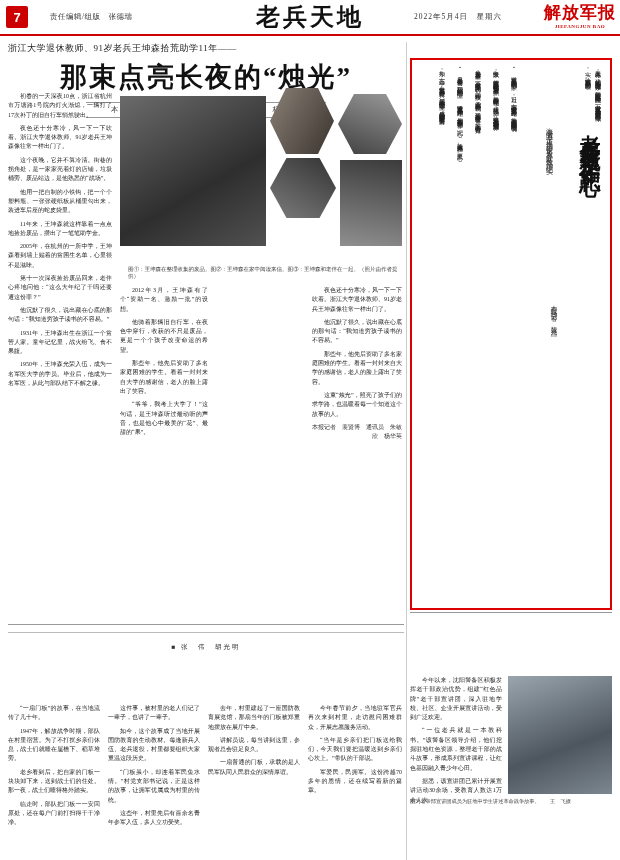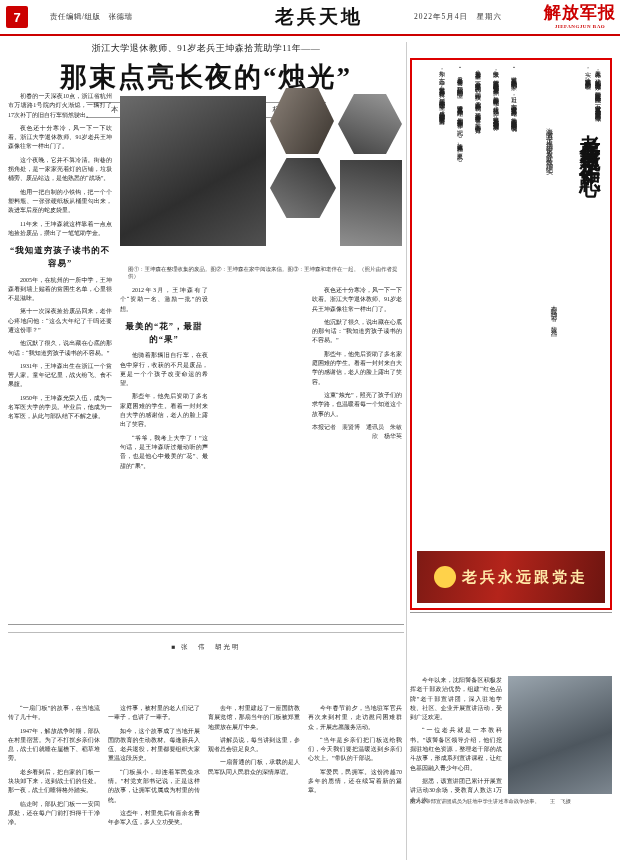--- a/index.html
+++ b/index.html
@@ -20,38 +20,38 @@
   }
   .pagenum{
     width:22px;height:22px;background:#c00;color:#fff;
     display:flex;align-items:center;justify-content:center;
     font-size:13px;font-weight:bold;margin-left:6px;border-radius:2px;
     font-family:"Liberation Sans", sans-serif;
   }
   .editors{font-size:7.5px;color:#333;margin-left:22px;letter-spacing:.5px;}
   .section-title{
     position:absolute;left:50%;transform:translateX(-50%);
-    font-size:19px;font-weight:bold;letter-spacing:3px;color:#111;margin-left:9px;
+    font-size:24px;font-weight:bold;letter-spacing:3px;color:#111;
   }
   .dateline{
     position:absolute;right:118px;font-size:7.5px;color:#333;letter-spacing:1px;margin-left:36px;
   }
   .logo{
     position:absolute;right:4px;top:1px;
     font-size:17px;font-weight:bold;color:#c00;letter-spacing:1px;
     font-family:"Liberation Serif", serif;
     border:0;
   }
   .logo .sub{display:block;font-size:5px;color:#c00;letter-spacing:.5px;text-align:center;}
 
   
   .body{position:relative;width:620px;height:826px;}
 
   .lead-area{position:absolute;left:8px;top:6px;width:396px;}
-  .kicker{font-size:9px;text-align:center;color:#222;letter-spacing:.5px;}
+  .kicker{font-size:9px;color:#222;letter-spacing:.5px;}
   .headline{
     font-size:27px;font-weight:bold;text-align:center;letter-spacing:2px;
     margin-top:4px;color:#111;
   }
   .byline{
     margin-top:7px;font-size:7.5px;text-align:center;color:#333;letter-spacing:2px;
     border-top:1px solid #999;border-bottom:1px solid #999;padding:2px 0;
     width:240px;margin-left:auto;margin-right:auto;
   }
 
@@ -179,31 +179,29 @@
       <div class="ph g5"></div>
     </div>
     <div class="cap" style="left:128px;top:230px;width:270px;">图①：王坤森在整理收集的废品。图②：王坤森在家中阅读来信。图③：王坤森和老伴在一起。（照片由作者提供）</div>
 
     <div class="col" style="left:8px;top:56px;width:104px;height:520px;">
       <p>初春的一天深夜10点，浙江省杭州市万塘路1号院内灯火渐熄，一辆打了17次补丁的旧自行车悄然驶出。</p>
       <p>夜色还十分寒冷，风一下一下吹着。浙江大学退休教师、91岁老兵王坤森像往常一样出门了。</p>
       <p>这个夜晚，它并不算冷清。街巷的拐角处，是一家家亮着灯的店铺，垃圾桶旁、废品站边，是他熟悉的“战场”。</p>
       <p>他用一把自制的小铁钩，把一个个塑料瓶、一张张硬纸板从桶里勾出来，装进车后座的蛇皮袋里。</p>
       <p>11年来，王坤森就这样靠着一点点地捡拾废品，攒出了一笔笔助学金。</p>
-      <div class="subhead">“我知道穷孩子读书的不容易”</div>
       <p>2005年，在杭州的一所中学，王坤森看到墙上贴着的贫困生名单，心里很不是滋味。</p>
       <p>第十一次深夜捡拾废品回来，老伴心疼地问他：“这么大年纪了干吗还要遭这份罪？”</p>
       <p>他沉默了很久，说出藏在心底的那句话：“我知道穷孩子读书的不容易。”</p>
       <p>1931年，王坤森出生在浙江一个贫苦人家。童年记忆里，战火纷飞、食不果腹。</p>
       <p>1950年，王坤森光荣入伍，成为一名军医大学的学员。毕业后，他成为一名军医，从此与部队结下不解之缘。</p>
     </div>
 
     <div class="col" style="left:120px;top:250px;width:88px;height:326px;">
       <p>2012年3月，王坤森有了个“资助一名、激励一批”的设想。</p>
-      <div class="subhead">最美的“花”，最甜的“果”</div>
       <p>他骑着那辆旧自行车，在夜色中穿行，收获的不只是废品，更是一个个孩子改变命运的希望。</p>
       <p>那些年，他先后资助了多名家庭困难的学生。看着一封封来自大学的感谢信，老人的脸上露出了笑容。</p>
       <p>“爷爷，我考上大学了！”这句话，是王坤森听过最动听的声音，也是他心中最美的“花”、最甜的“果”。</p>
     </div>
 
 
     <div class="col" style="left:312px;top:250px;width:90px;height:326px;">
       <p>夜色还十分寒冷，风一下一下吹着。浙江大学退休教师、91岁老兵王坤森像往常一样出门了。</p>
       <p>他沉默了很久，说出藏在心底的那句话：“我知道穷孩子读书的不容易。”</p>
       <p>那些年，他先后资助了多名家庭困难的学生。看着一封封来自大学的感谢信，老人的脸上露出了笑容。</p>
@@ -216,24 +214,20 @@
       <div class="vsub">海南省万宁市推动退役军人服务站长效治理纪实</div>
       <div class="vbyline">本报特约记者　魏兆昌</div>
 
       <div class="vcol" style="right:8px;top:6px;height:46px;width:180px;">人服务站，建起的军地共办的服务体系，帮助退役军人解决实际困难。万宁市退役军人事务局坚持把服务退役军人工作做细做实，让广大退役军人感受到了温暖。</div>
       <div class="vcol" style="right:92px;top:6px;height:230px;width:16px;">“退役军人服务站就是我们的家。”近日，在万宁市万城镇退役军人服务站，前来咨询就业政策的老兵李军感慨地说。</div>
       <div class="vcol" style="right:110px;top:6px;height:230px;width:16px;">去年以来，该市把退役军人服务站建设作为一项重点工程来抓，推动服务站标准化、规范化建设，让每一名退役军人都能就近得到优质服务。</div>
       <div class="vcol" style="right:128px;top:6px;height:420px;width:16px;">为提升服务质量，万宁市建立健全了走访慰问、困难帮扶、就业创业等工作机制，实现了服务对象全覆盖、服务内容全方位。</div>
       <div class="vcol" style="right:146px;top:6px;height:420px;width:16px;">“只要老兵有需要，我们就第一时间响应。”该市退役军人事务局领导介绍，他们把老兵所需作为工作“靶心”，让服务更精准、更暖心。</div>
       <div class="vcol" style="right:164px;top:6px;height:420px;width:16px;">如今，在万宁，一大批退役军人在乡村振兴、基层治理等岗位上建功立业，成为当地经济社会发展的一支重要力量。</div>
 
-      <div class="banner">
-        <span class="emblem"></span>
-        <span>老兵永远跟党走</span>
-      </div>
     </div>
 
     <div class="hr-right"></div>
 
     <div class="lrtext">
       <p>今年以来，沈阳警备区积极发挥老干部政治优势，组建“红色品牌”老干部宣讲团，深入驻地学校、社区、企业开展宣讲活动，受到广泛欢迎。</p>
       <p>“一位老兵就是一本教科书。”该警备区领导介绍，他们挖掘驻地红色资源，整理老干部的战斗故事，形成系列宣讲课程，让红色基因融入青少年心田。</p>
       <p>据悉，该宣讲团已累计开展宣讲活动30余场，受教育人数达1万余人次。</p>
     </div>
     <div class="lrphoto"></div>

